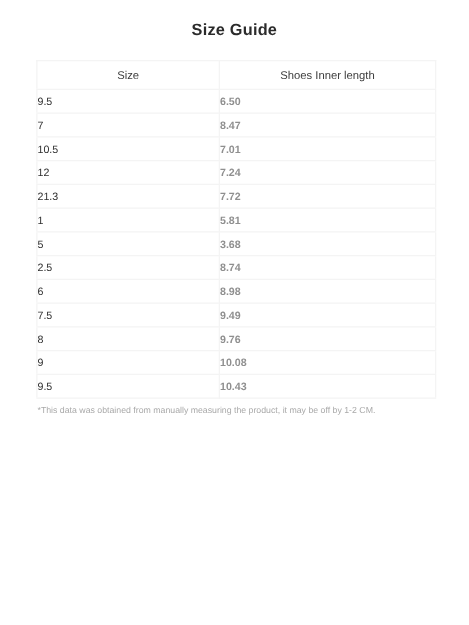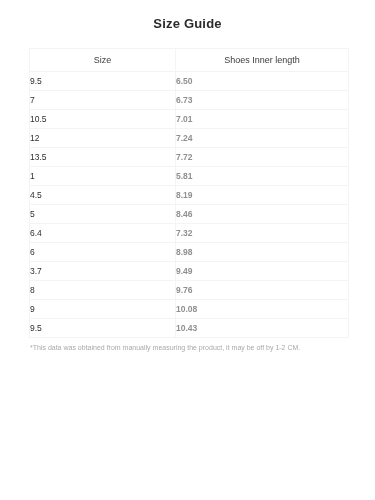--- a/index.html
+++ b/index.html
@@ -110,56 +110,52 @@
           <th>Shoes Inner length</th>
         </tr>
       </thead>
       <tbody id="table-body">
       <tr>
             <td class="cell-size">9.5</td>
             <td class="cell-len">6.50</td>
           </tr>
           <tr>
             <td class="cell-size">7</td>
-            <td class="cell-len">6.73</td>
+            <td class="cell-len">8.47</td>
           </tr>
           <tr>
             <td class="cell-size">10.5</td>
             <td class="cell-len">7.01</td>
           </tr>
           <tr>
             <td class="cell-size">12</td>
             <td class="cell-len">7.24</td>
           </tr>
           <tr>
-            <td class="cell-size">13.5</td>
+            <td class="cell-size">21.3</td>
             <td class="cell-len">7.72</td>
           </tr>
           <tr>
             <td class="cell-size">1</td>
             <td class="cell-len">5.81</td>
           </tr>
           <tr>
-            <td class="cell-size">4.5</td>
-            <td class="cell-len">8.19</td>
+            <td class="cell-size">5</td>
+            <td class="cell-len">3.68</td>
           </tr>
           <tr>
-            <td class="cell-size">5</td>
-            <td class="cell-len">8.46</td>
-          </tr>
-          <tr>
-            <td class="cell-size">6.4</td>
-            <td class="cell-len">7.32</td>
+            <td class="cell-size">2.5</td>
+            <td class="cell-len">8.74</td>
           </tr>
           <tr>
             <td class="cell-size">6</td>
             <td class="cell-len">8.98</td>
           </tr>
           <tr>
-            <td class="cell-size">3.7</td>
+            <td class="cell-size">7.5</td>
             <td class="cell-len">9.49</td>
           </tr>
           <tr>
             <td class="cell-size">8</td>
             <td class="cell-len">9.76</td>
           </tr>
           <tr>
             <td class="cell-size">9</td>
             <td class="cell-len">10.08</td>
           </tr>

